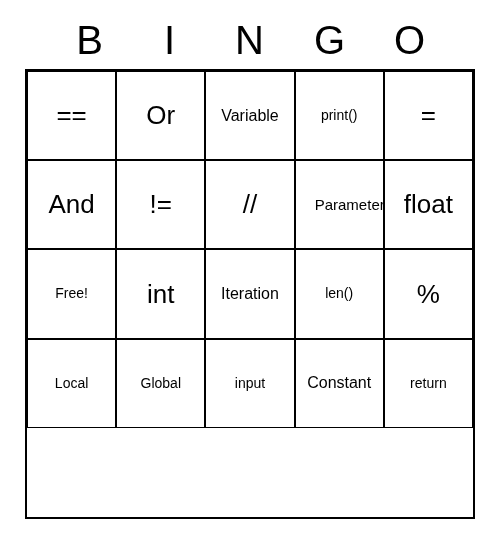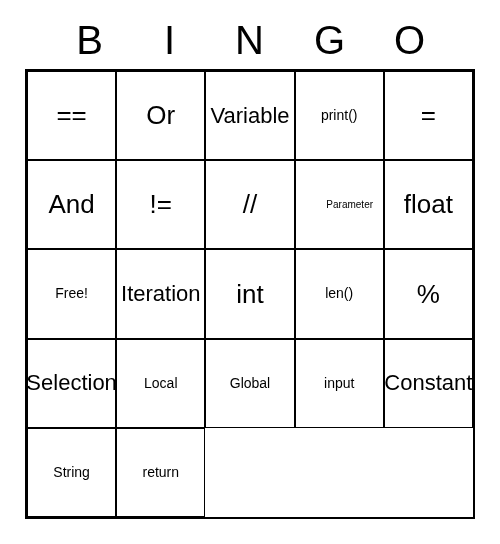--- a/index.html
+++ b/index.html
@@ -40,22 +40,22 @@
       align-items: center;
       justify-content: center;
       text-align: center;
       font-weight: 400;
       padding: 2px;
       line-height: 1.1;
       overflow: hidden;
     }
     .sz-xl { font-size: 26px; }
     .sz-lg { font-size: 14px; }
-    .sz-md { font-size: 22px; }
-    .sz-sm { font-size: 10px; padding-left: 23px; }
+    .sz-md { font-size: 16px; }
+    .sz-sm { font-size: 15px; padding-left: 23px; }
   </style>
 </head>
 <body>
 
 <div class="card">
   <div class="header-row">
     <div class="header-letter">B</div>
     <div class="header-letter">I</div>
     <div class="header-letter">N</div>
     <div class="header-letter">G</div>
@@ -66,25 +66,23 @@
       <div class="cell sz-xl">Or</div>
       <div class="cell sz-md">Variable</div>
       <div class="cell sz-lg">print()</div>
       <div class="cell sz-xl">=</div>
       <div class="cell sz-xl">And</div>
       <div class="cell sz-xl">!=</div>
       <div class="cell sz-xl">//</div>
       <div class="cell sz-sm">Parameter</div>
       <div class="cell sz-xl">float</div>
       <div class="cell sz-lg">Free!</div>
+      <div class="cell sz-xl">int</div>
       <div class="cell sz-md">Iteration</div>
-      <div class="cell sz-xl">int</div>
       <div class="cell sz-lg">len()</div>
       <div class="cell sz-xl">%</div>
-      <div class="cell sz-md">Selection</div>
       <div class="cell sz-lg">Local</div>
       <div class="cell sz-lg">Global</div>
       <div class="cell sz-lg">input</div>
       <div class="cell sz-md">Constant</div>
-      <div class="cell sz-lg">String</div>
       <div class="cell sz-lg">return</div>
     </div>
 </div>
 
 </body></html>

